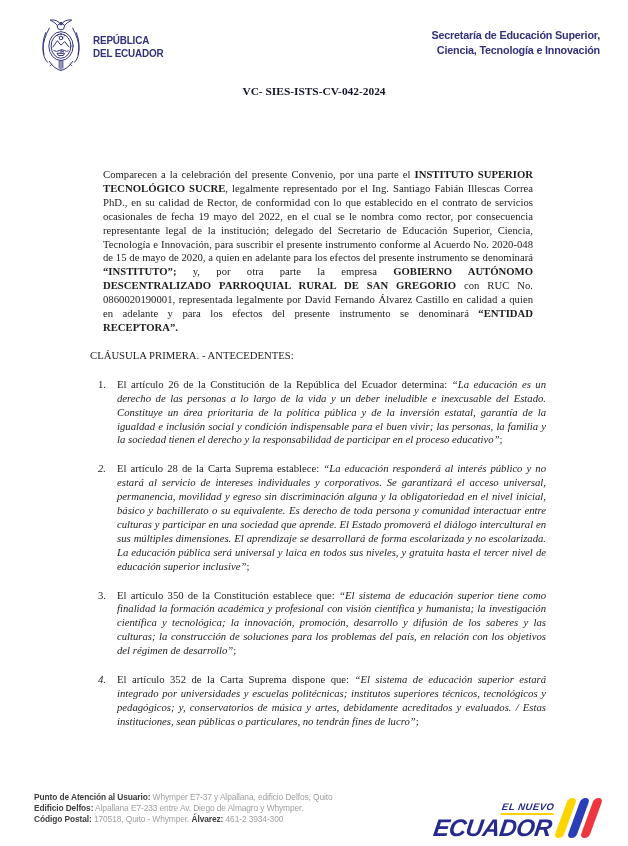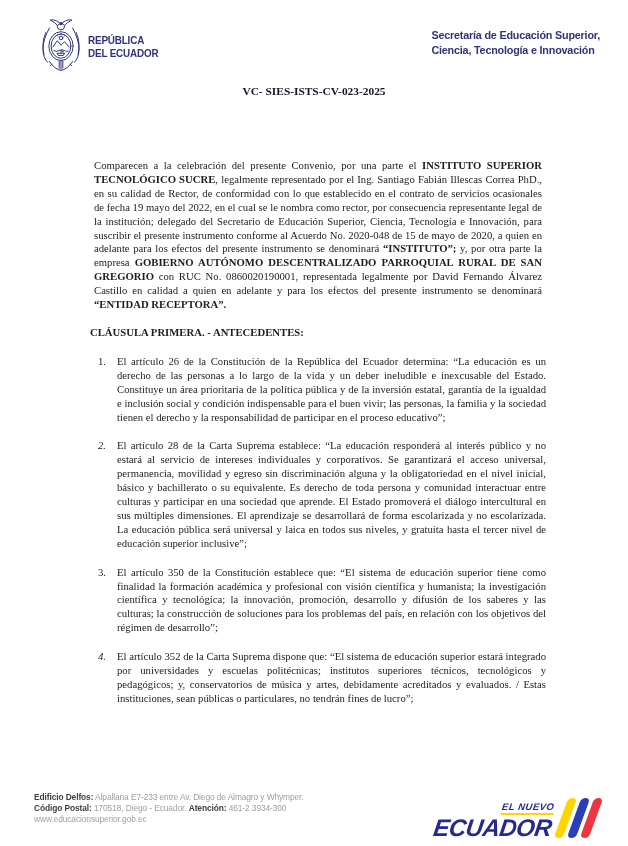--- a/index.html
+++ b/index.html
@@ -2,51 +2,51 @@
 <html><head>
 <meta charset="utf-8">
 <style>
   html,body{margin:0;padding:0;background:#ffffff;}
   .page{
     position:relative;width:628px;height:846px;background:#ffffff;
     font-family:"Liberation Serif",serif;color:#1d1d1d;overflow:hidden;
   }
   
   .header{position:absolute;top:16px;left:34px;right:28px;display:flex;justify-content:space-between;align-items:flex-start;}
-  .brand{display:flex;align-items:center;}
+  .brand{display:flex;align-items:center;gap:5px;}
   .coa{width:54px;height:62px;}
   .brand-text{
     font-family:"Liberation Sans",sans-serif;font-weight:bold;color:#32327a;
     font-size:11px;line-height:1.18;letter-spacing:-0.2px;transform:scaleX(0.9);transform-origin:left center;
   }
   .secretaria{
-    text-align:left;font-family:"Liberation Sans",sans-serif;font-weight:bold;color:#32327a;
+    text-align:right;font-family:"Liberation Sans",sans-serif;font-weight:bold;color:#32327a;
     font-size:10.8px;line-height:1.35;letter-spacing:-0.2px;margin-top:12px;
   }
   
   .title-block{
     position:absolute;top:84px;left:0;right:0;text-align:center;
     font-weight:bold;font-size:11.4px;line-height:15px;color:#15152d;
   }
   .title-name{max-width:472px;margin:0 auto;}
   
   .body-text{
     position:absolute;top:155px;left:90px;width:456px;
     font-size:10.7px;line-height:13.9px;text-align:justify;
   }
-  .para{margin:4px;}
-  .clause-heading{margin:14px 0 0 0;font-weight:bold;text-align:left;}
+  .para{margin:13px;}
+  .clause-heading{margin:14px 0 0 0;font-weight:normal;text-align:left;}
   ol.ant-list{list-style:none;margin:0;padding:0;}
   ol.ant-list li{display:flex;margin-top:15px;}
   .li-num{flex:none;width:27px;padding-left:8px;box-sizing:border-box;}
   .li-num.italic{font-style:italic;}
   .li-body{flex:1;display:block;text-align:justify;}
   .run-n{font-style:normal;font-weight:normal;}
   .run-b{font-weight:bold;}
-  .run-i{}
+  .run-i{font-style:italic;}
   
   .footer{position:absolute;left:34px;right:26px;bottom:6px;display:flex;justify-content:space-between;align-items:flex-start;}
   .footer-info{
     font-family:"Liberation Sans",sans-serif;font-size:8.4px;line-height:11.2px;
     color:#9f9f9f;letter-spacing:-0.1px;
   }
   .footer-info .run-b{color:#3f3f3f;}
   .footer-logo{display:flex;align-items:center;margin-top:4px;margin-right:6px;}
   .logo-text{text-align:right;transform:skewX(-8deg);}
   .el-nuevo{
@@ -93,21 +93,21 @@
         <div>DEL ECUADOR</div>
       </div>
     </div>
     <div class="secretaria">
       <div>Secretaría de Educación Superior,</div>
       <div>Ciencia, Tecnología e Innovación</div>
     </div>
   </div>
 
   <div class="title-block">
-    <div>VC- SIES-ISTS-CV-023-2025</div>
+    <div>VC- SIES-ISTS-CV-042-2024</div>
   </div>
 
   <div class="body-text">
     <p class="para"><span class="run-n">Comparecen a la celebración del presente Convenio, por una parte el </span><span class="run-b">INSTITUTO SUPERIOR TECNOLÓGICO SUCRE</span><span class="run-n">, legalmente representado por el Ing. Santiago Fabián Illescas Correa PhD., en su calidad de Rector, de conformidad con lo que establecido en el contrato de servicios ocasionales de fecha 19 mayo del 2022, en el cual se le nombra como rector, por consecuencia representante legal de la institución; delegado del Secretario de Educación Superior, Ciencia, Tecnología e Innovación, para suscribir el presente instrumento conforme al Acuerdo No. 2020-048 de 15 de mayo de 2020, a quien en adelante para los efectos del presente instrumento se denominará </span><span class="run-b">“INSTITUTO”;</span><span class="run-n"> y, por otra parte la empresa </span><span class="run-b">GOBIERNO AUTÓNOMO DESCENTRALIZADO PARROQUIAL RURAL DE SAN GREGORIO</span><span class="run-n"> con RUC No. 0860020190001, representada legalmente por David Fernando Álvarez Castillo en calidad a quien en adelante y para los efectos del presente instrumento se denominará </span><span class="run-b">“ENTIDAD RECEPTORA”.</span></p>
     <p class="clause-heading">CLÁUSULA PRIMERA. - ANTECEDENTES:</p>
     <ol class="ant-list">
       <li>
         <span class="li-num">1.</span>
         <span class="li-body"><span class="run-n">El artículo 26 de la Constitución de la República del Ecuador determina: </span><span class="run-i">“La educación es un derecho de las personas a lo largo de la vida y un deber ineludible e inexcusable del Estado. Constituye un área prioritaria de la política pública y de la inversión estatal, garantía de la igualdad e inclusión social y condición indispensable para el buen vivir; las personas, la familia y la sociedad tienen el derecho y la responsabilidad de participar en el proceso educativo”</span><span class="run-n">;</span></span>
       </li>
@@ -121,23 +121,23 @@
       </li>
       <li>
         <span class="li-num italic">4.</span>
         <span class="li-body"><span class="run-n">El artículo 352 de la Carta Suprema dispone que: </span><span class="run-i">“El sistema de educación superior estará integrado por universidades y escuelas politécnicas; institutos superiores técnicos, tecnológicos y pedagógicos; y, conservatorios de música y artes, debidamente acreditados y evaluados. / Estas instituciones, sean públicas o particulares, no tendrán fines de lucro”</span><span class="run-n">;</span></span>
       </li>
     </ol>
   </div>
 
   <div class="footer">
     <div class="footer-info">
+      <div><span class="run-b">Punto de Atención al Usuario:</span><span class="run-n"> Whymper E7-37 y Alpallana, edificio Delfos, Quito</span></div>
       <div><span class="run-b">Edificio Delfos:</span><span class="run-n"> Alpallana E7-233 entre Av. Diego de Almagro y Whymper.</span></div>
-      <div><span class="run-b">Código Postal:</span><span class="run-n"> 170518, Diego - Ecuador. </span><span class="run-b">Atención:</span><span class="run-n"> 461-2 3934-300</span></div>
-      <div>www.educacionsuperior.gob.ec</div>
+      <div><span class="run-b">Código Postal:</span><span class="run-n"> 170518, Quito - Whymper. </span><span class="run-b">Álvarez:</span><span class="run-n"> 461-2 3934-300</span></div>
     </div>
     <div class="footer-logo">
       <div class="logo-text">
         <span class="el-nuevo">EL NUEVO</span>
         <div class="ecuador-word">ECUADOR</div>
       </div>
       <div class="stripes">
         <div class="stripe s-yellow"></div>
         <div class="stripe s-blue"></div>
         <div class="stripe s-red"></div>

